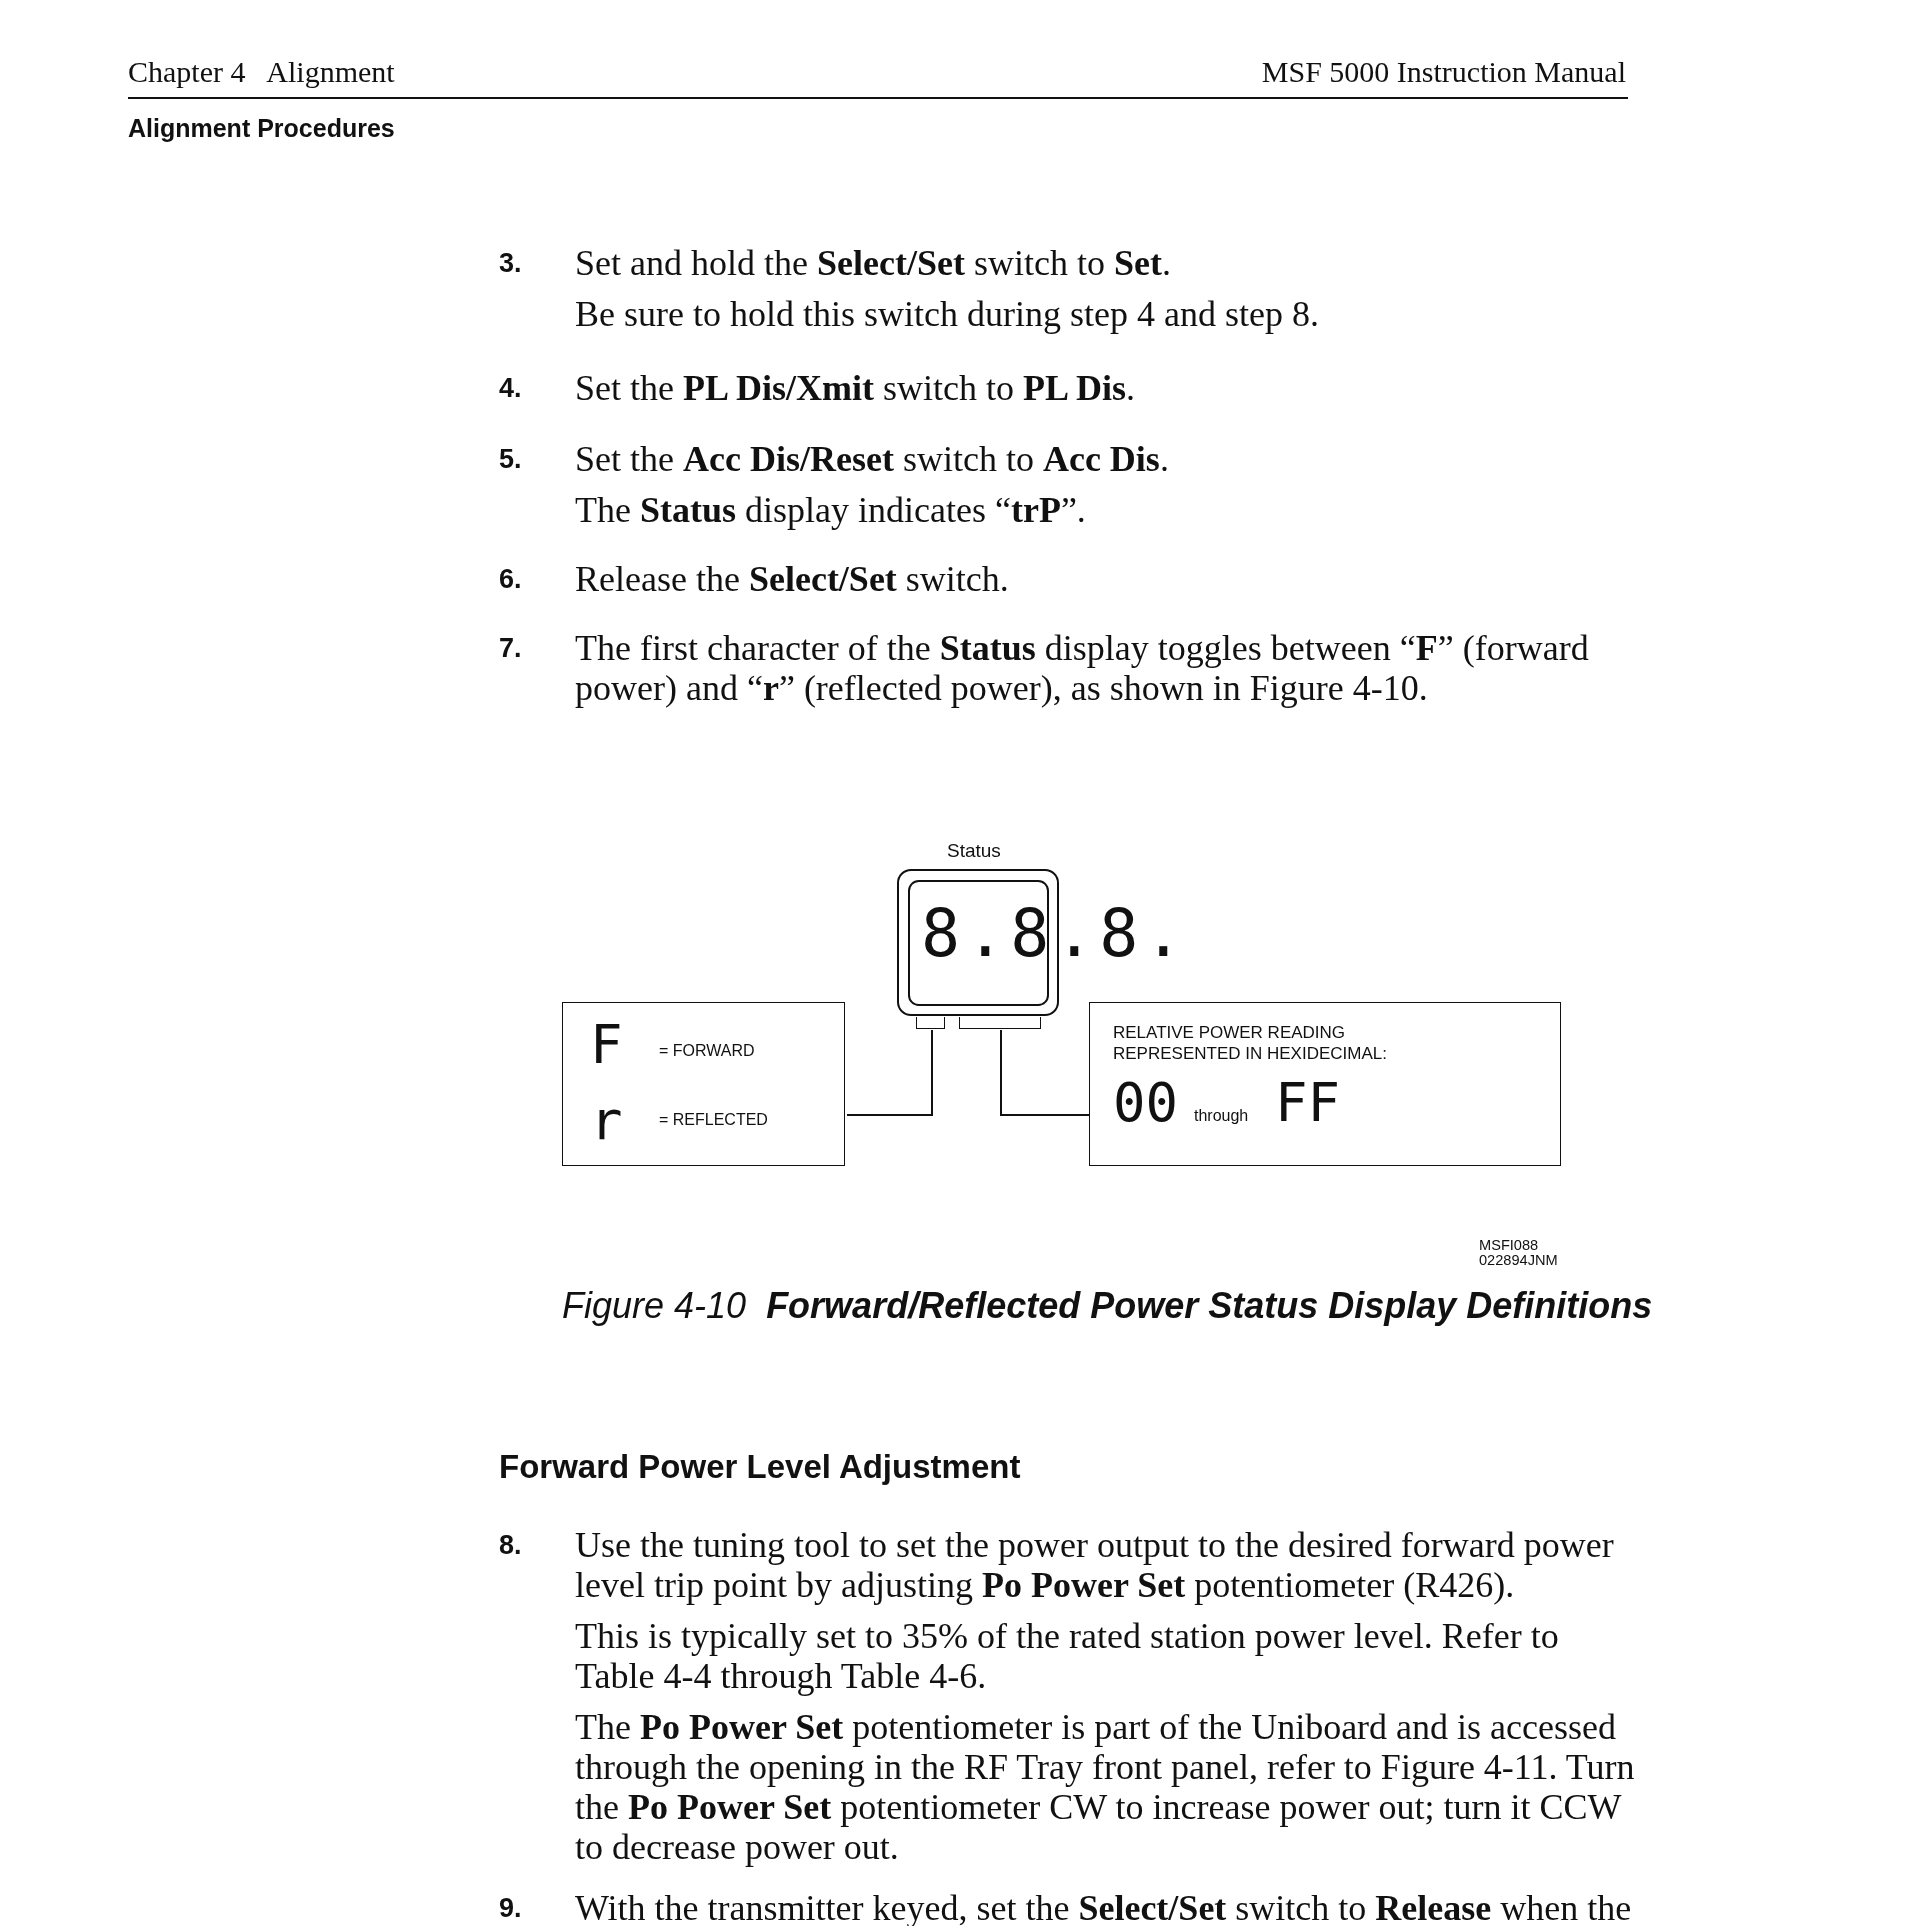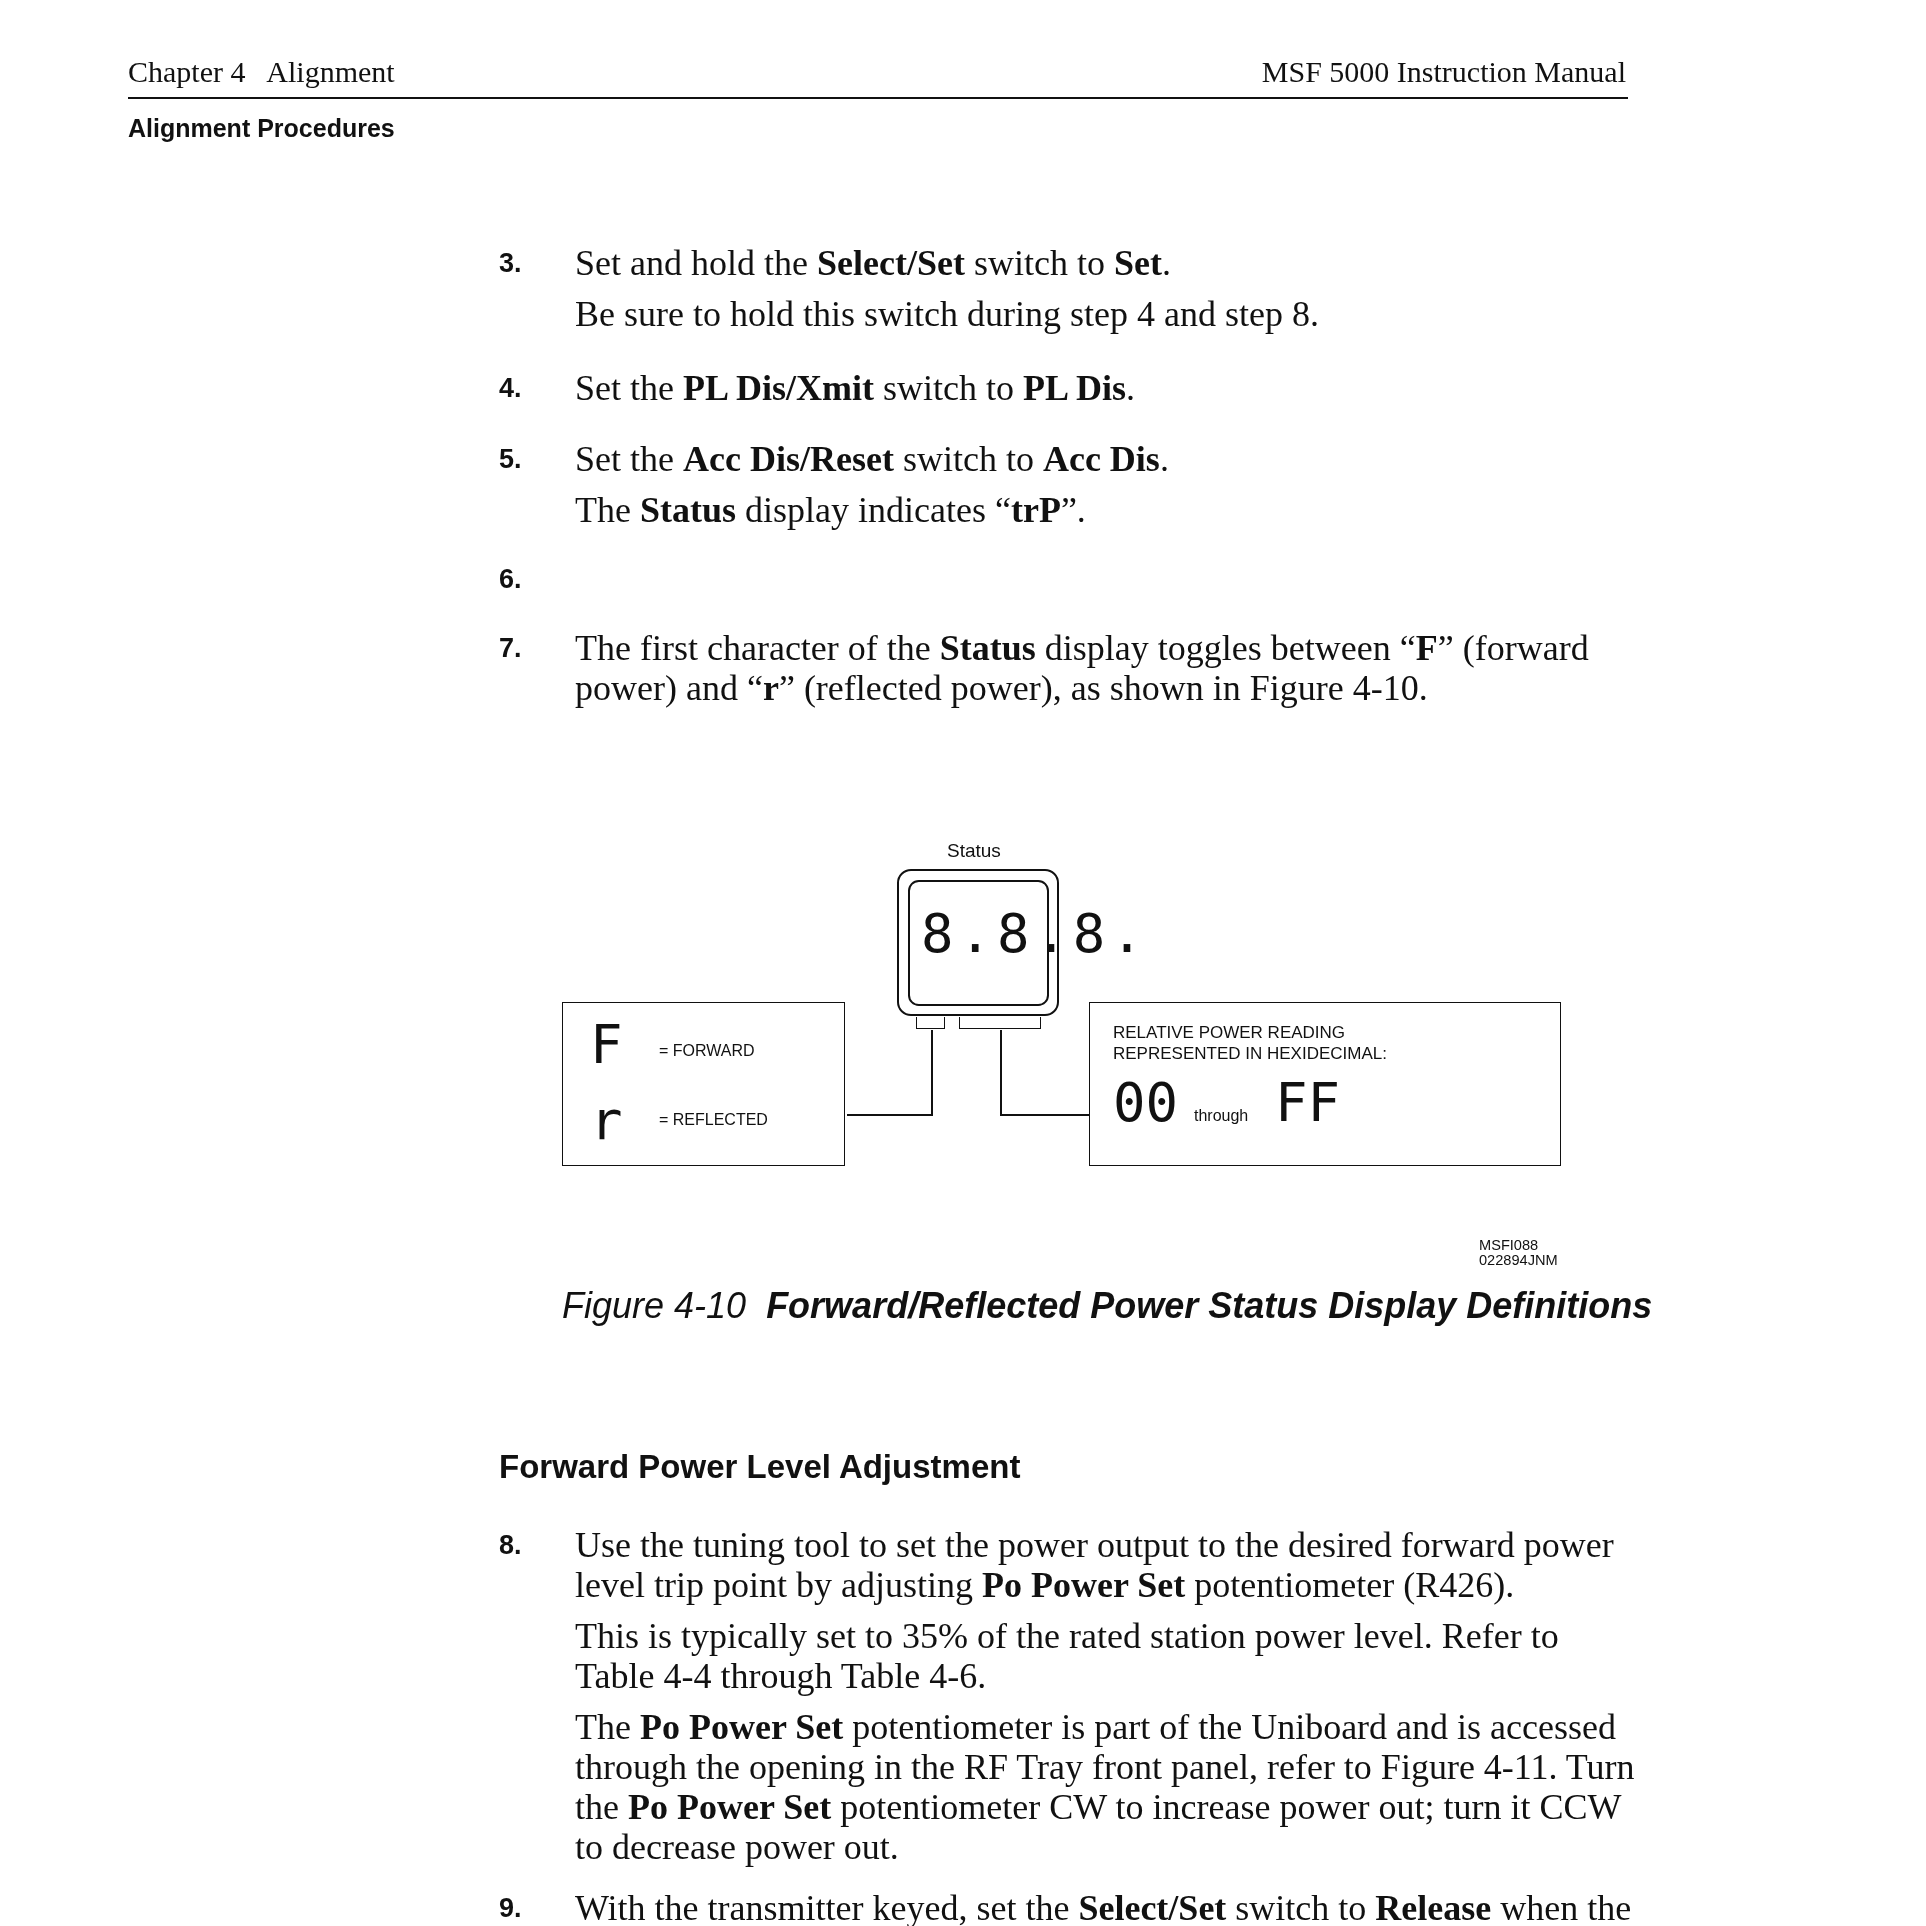--- a/index.html
+++ b/index.html
@@ -17,21 +17,21 @@
   .step { position: absolute; left: 499px; width: 1136px; }
   .step-num { position: absolute; left: 0; top: 0; font-weight: bold; font-size: 27px; }
   .step-body { margin-left: 76px; font-size: 36px; line-height: 40px; }
   .step-body p { margin: 0 0 10.8px 0; }
   .step-body b { font-weight: bold; }
 
   .fig { position: absolute; left: 562px; top: 840px; width: 1002px; height: 347px; }
   .fig-status-label { position: absolute; left: 385px; top: 0px; font-size: 19px; }
   .lcd-outer { position: absolute; left: 335px; top: 29px; width: 158px; height: 143px; border: 2.7px solid #111; border-radius: 14px; }
   .lcd-inner { position: absolute; left: 8.5px; top: 8.5px; right: 8.5px; bottom: 8.5px; border: 2.3px solid #111; border-radius: 10.8px; }
-  .seg-digits { position: absolute; left: 11.6px; top: 19px; font-size: 54px; line-height: 65px; letter-spacing: 5.4px; font-family: "DejaVu Sans Mono", monospace; }
+  .seg-digits { position: absolute; left: 11.6px; top: 19px; font-size: 65px; line-height: 65px; letter-spacing: 5.4px; font-family: "DejaVu Sans Mono", monospace; }
   .bracket-a { position: absolute; left: 354px; top: 177px; width: 27px; height: 10.8px; border: 1.9px solid #111; border-top: none; }
   .bracket-b { position: absolute; left: 397px; top: 177px; width: 80px; height: 10.8px; border: 1.9px solid #111; border-top: none; }
   .line-a-v { position: absolute; left: 369px; top: 190px; width: 1.9px; height: 85px; background: #111; }
   .line-a-h { position: absolute; left: 285px; top: 274px; width: 86px; height: 1.9px; background: #111; }
   .line-b-v { position: absolute; left: 438px; top: 190px; width: 1.9px; height: 85px; background: #111; }
   .line-b-h { position: absolute; left: 438px; top: 274px; width: 89px; height: 1.9px; background: #111; }
 
   .box-left { position: absolute; left: 0; top: 162px; width: 281px; height: 162px; border: 1.9px solid #111; }
   .box-right { position: absolute; left: 527px; top: 162px; width: 470px; height: 162px; border: 1.9px solid #111; }
   .seg-glyph { position: absolute; font-family: "DejaVu Sans Mono", monospace; font-size: 54px; line-height: 54px; }
@@ -68,20 +68,23 @@
     </div>
     <div class="step serif" style="top: 439px;">
       <div class="step-num sans" style="top: 5.4px;">5.</div>
       <div class="step-body">
         <p><span>Set the </span><b>Acc Dis/Reset</b><span> switch to </span><b>Acc Dis</b><span>.</span></p>
         <p><span>The </span><b>Status</b><span> display indicates “</span><b>trP</b><span>”.</span></p>
       </div>
     </div>
     <div class="step serif" style="top: 559px;">
       <div class="step-num sans" style="top: 5.4px;">6.</div>
+      <div class="step-body">
+        <p><span>Release the </span><b>Select/Set</b><span> switch.</span></p>
+      </div>
     </div>
     <div class="step serif" style="top: 628px;">
       <div class="step-num sans" style="top: 5.4px;">7.</div>
       <div class="step-body">
         <p><span>The first character of the </span><b>Status</b><span> display toggles between “</span><b>F</b><span>” (forward power) and “</span><b>r</b><span>” (reflected power), as shown in Figure 4-10.</span></p>
       </div>
     </div>
   </div>
 
 <div class="fig sans">

